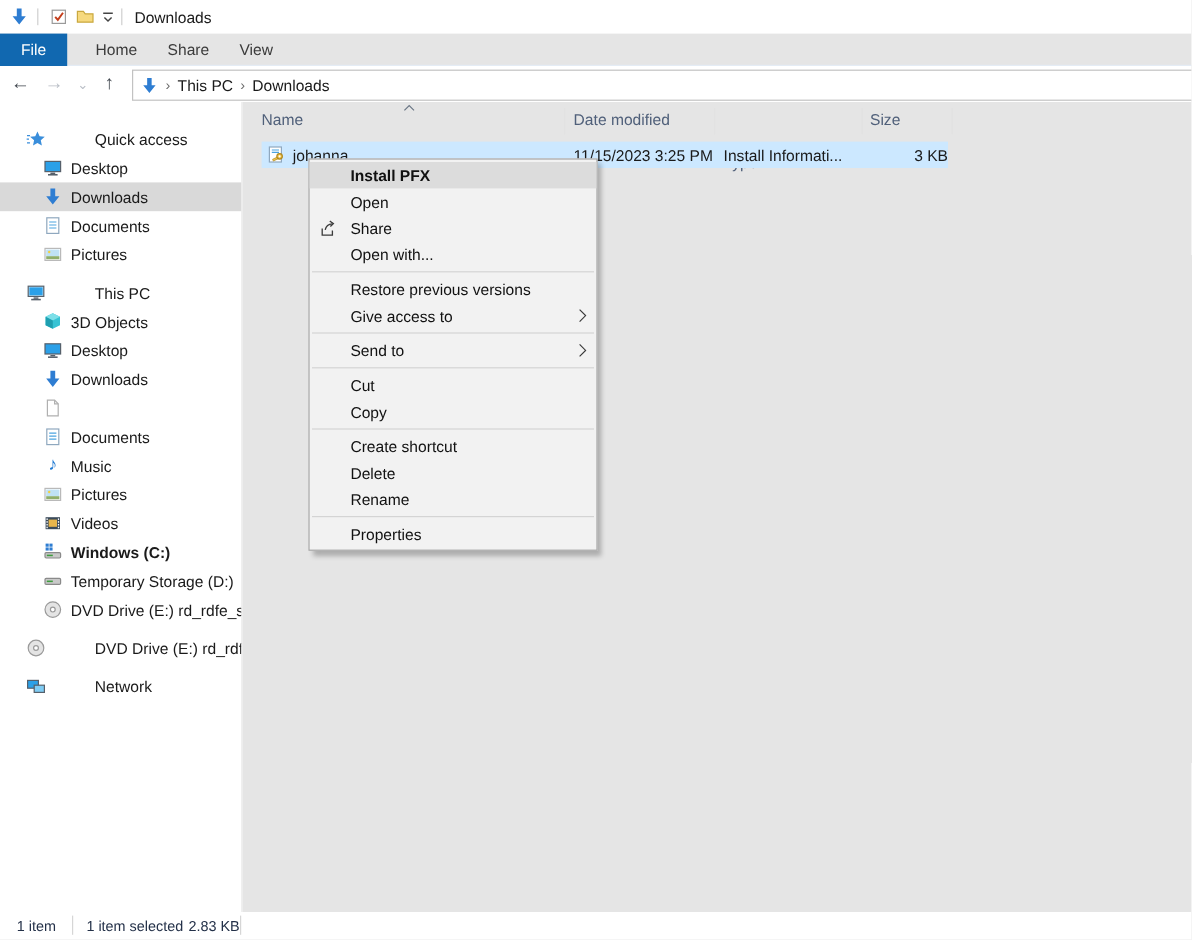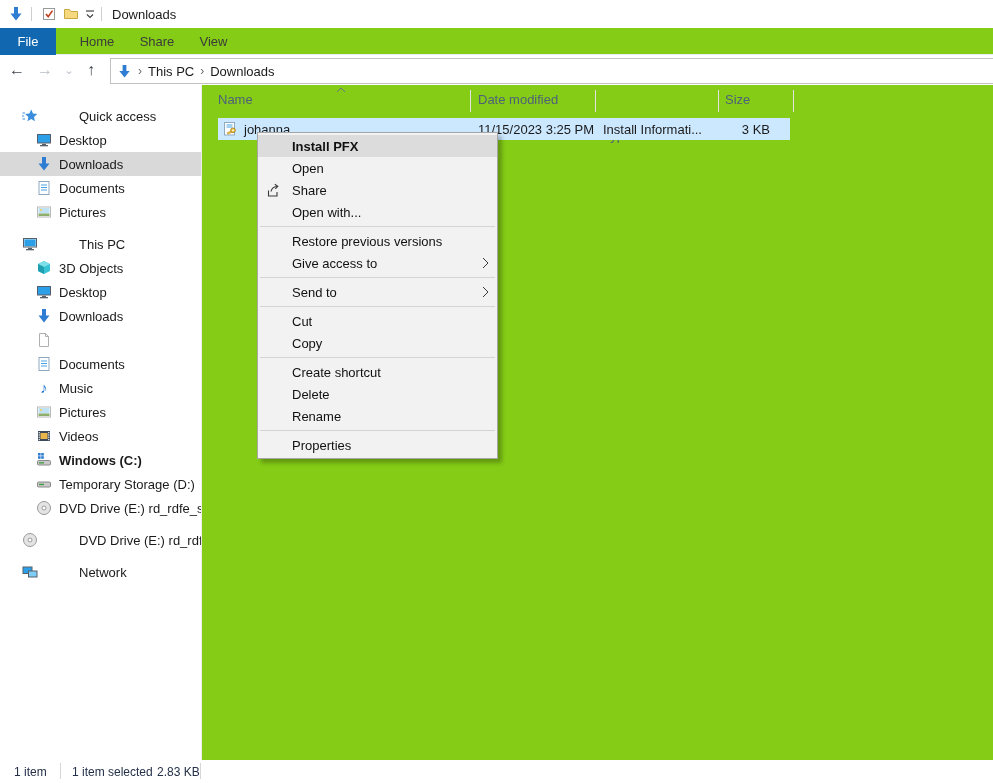--- a/index.html
+++ b/index.html
@@ -1,16 +1,16 @@
 <!DOCTYPE html>
 <html><head>
 <meta charset="utf-8">
 <style>
   html,body{margin:0;padding:0;background:#fff;}
-  #app{position:relative;width:993px;height:783px;background:#84cc16;overflow:hidden;
+  #app{position:relative;width:993px;height:783px;background:#e5e5e5;overflow:hidden;
        font-family:"Liberation Sans",sans-serif;font-size:13px;color:#1a1a1a;}
   .abs{position:absolute;}
   svg{display:block;}
 
   
   #titlebar{position:absolute;left:0;top:0;width:993px;height:28px;background:#fff;}
   .qat-sep{position:absolute;top:7px;width:1px;height:14px;background:#cfcfcf;}
   #window-title{position:absolute;left:112px;top:7px;font-size:13px;color:#1a1a1a;}
 
   
@@ -41,21 +41,21 @@
 
   
   .col-header{position:absolute;top:92px;font-size:13px;color:#50607a;}
   .col-sep{position:absolute;top:90px;width:1px;height:22px;background:#e2e2e2;}
   #sort-caret{position:absolute;left:336px;top:87px;}
   #file-row{position:absolute;left:218px;top:118px;width:572px;height:22px;background:#cce8ff;display:flex;align-items:center;}
   #file-row .ficon{width:16px;height:16px;margin-left:4px;}
   #file-row .fname{margin-left:6px;width:230px;}
   #file-row .fdate{position:absolute;left:260px;}
   #file-row .ftype{position:absolute;left:385px;}
-  #file-row .fsize{position:absolute;right:20px;text-align:center;}
+  #file-row .fsize{position:absolute;right:0;text-align:center;}
 
   
   #context-menu{position:absolute;left:257px;top:132px;width:241px;background:#f2f2f2;
     border:1px solid #a6a6a6;box-shadow:4px 4px 4px rgba(0,0,0,.25);padding:2px 0;box-sizing:border-box;z-index:10;}
   .menu-item{position:relative;height:22px;display:flex;align-items:center;padding-left:34px;font-size:13px;color:#111;}
   .menu-item.hl{background:#dcdcdc;}
   .menu-item.bold{font-weight:bold;}
   .micon{position:absolute;left:8px;top:3px;width:16px;height:16px;}
   .chev{position:absolute;right:8px;top:5px;}
   .menu-sep{height:1px;background:#d4d4d4;margin:3px 2px;}

